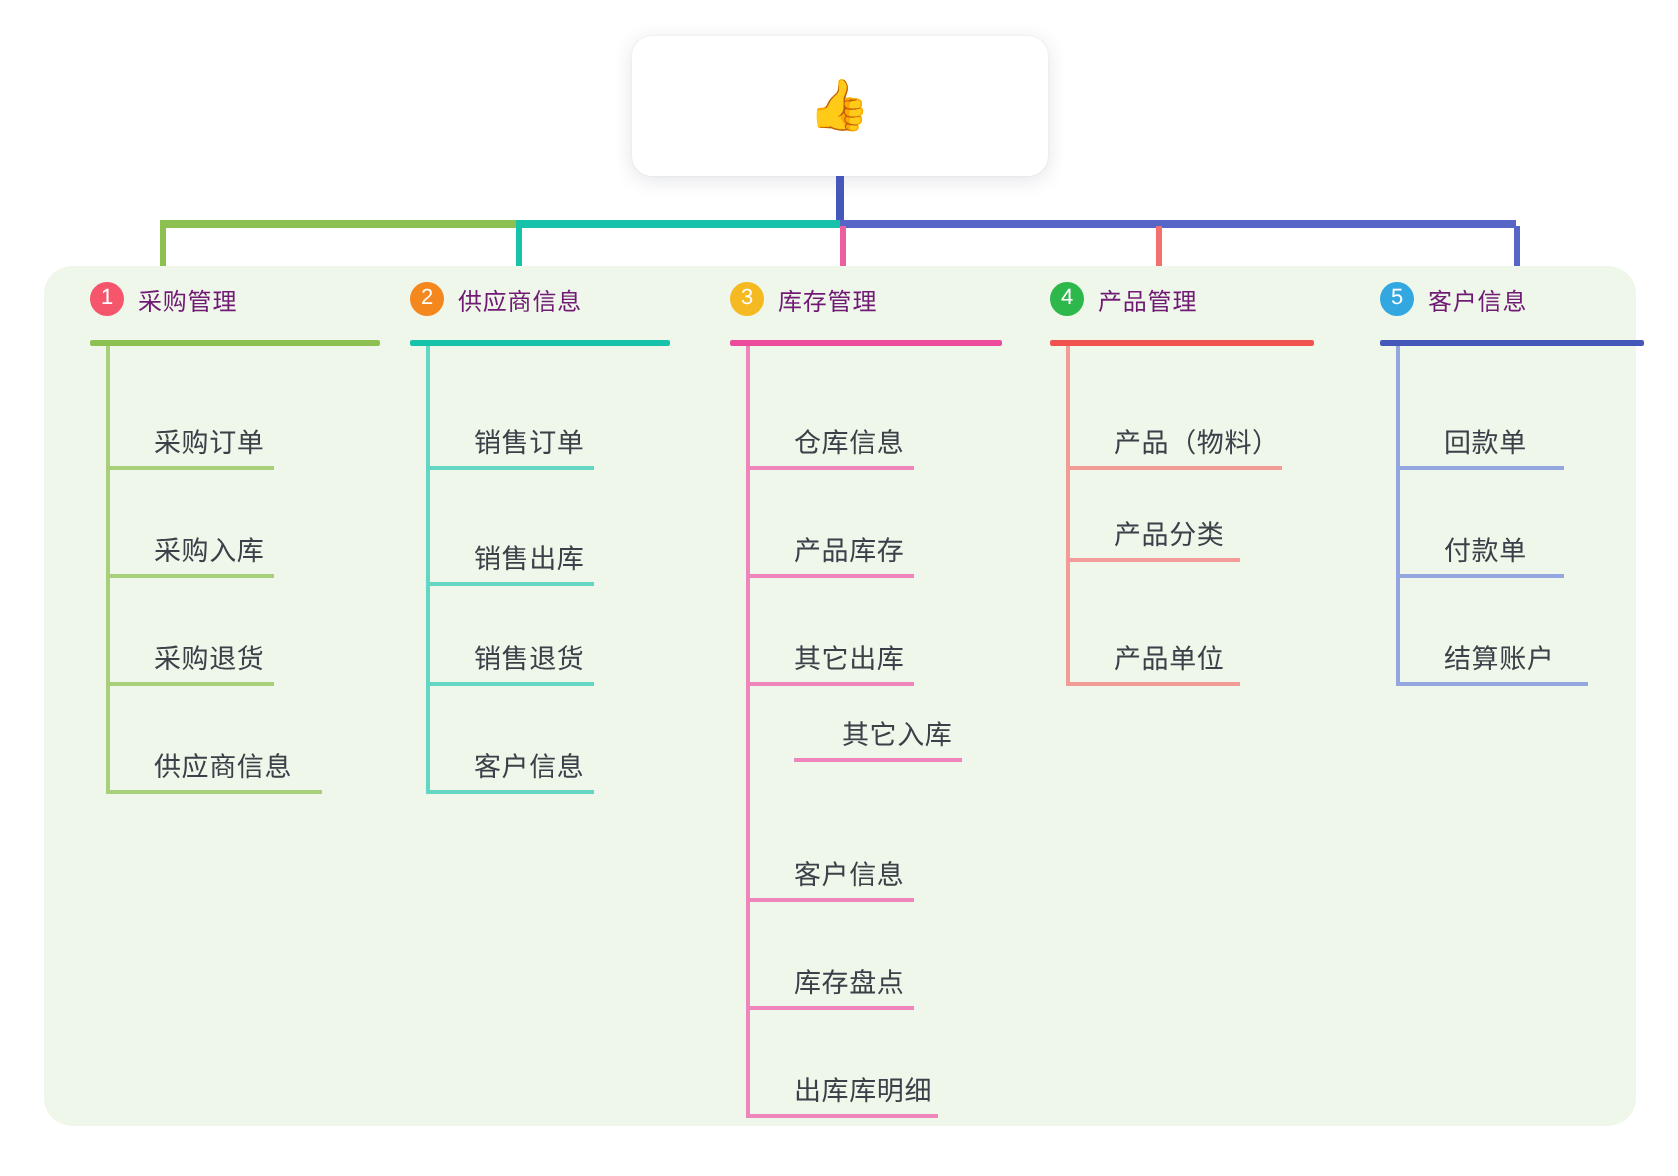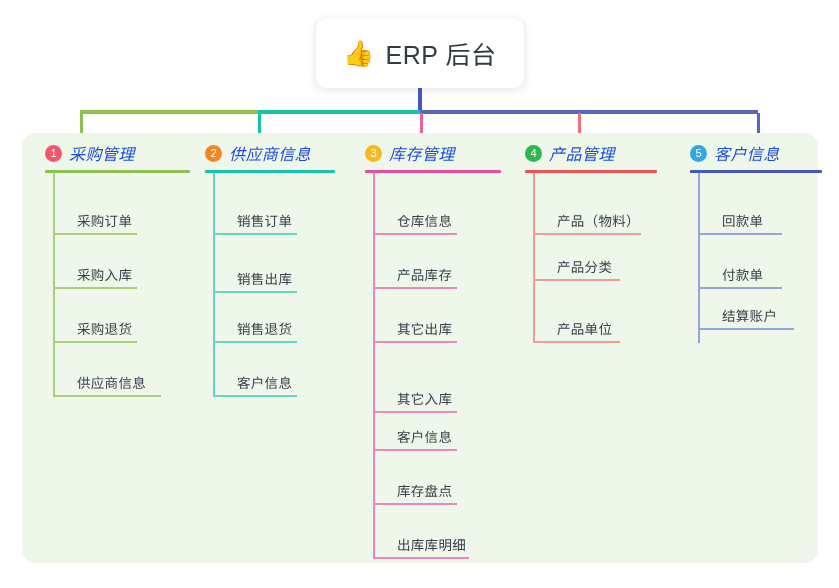--- a/index.html
+++ b/index.html
@@ -103,24 +103,23 @@
     height: 17px;
     border-radius: 50%;
     color: #ffffff;
     font-size: 11px;
     line-height: 17px;
     text-align: center;
     font-weight: normal;
     flex: 0 0 auto;
   }
   .col-title {
-    font-size: 16px;
-    color: #1d4ed8;
+    font-size: 12px;
+    color: #701a75;
     letter-spacing: 0.4px;
-    font-style: italic;
   }
   .head-rule {
     position: absolute;
     top: 37px;
     left: 0;
     height: 3px;
     width: 145px;
     border-radius: 1px;
   }
   .spine {
@@ -150,21 +149,20 @@
     height: 2px;
   }
 </style>
 </head>
 <body>
 
 <div id="stage">
 
   <div class="root-card">
     <span class="root-emoji">👍</span>
-    <span class="root-title">ERP 后台</span>
   </div>
 
   <div id="connectors">
       <div class="conn stem-root" style="background: rgb(67, 88, 184);"></div>
       <div class="conn bar-seg" style="left: 80px; width: 178px; background: rgb(140, 193, 82);"></div>
       <div class="conn bar-seg" style="left: 258px; width: 162px; background: rgb(22, 195, 170);"></div>
       <div class="conn bar-seg" style="left: 420px; width: 338px; background: rgb(85, 102, 199);"></div>
       <div class="conn drop" style="left: 80px; background: rgb(140, 193, 82);"></div>
       <div class="conn drop" style="left: 258px; background: rgb(22, 195, 170);"></div>
       <div class="conn drop" style="left: 420px; background: rgb(236, 95, 158);"></div>
@@ -234,21 +232,21 @@
             <div class="item-rule" style="width: 84px; background: rgb(239, 134, 187);"></div>
           </div>
           <div class="item" style="top: 120px; height: 36px; width: 104px;">
             <span class="item-label">产品库存</span>
             <div class="item-rule" style="width: 84px; background: rgb(239, 134, 187);"></div>
           </div>
           <div class="item" style="top: 174px; height: 36px; width: 104px;">
             <span class="item-label">其它出库</span>
             <div class="item-rule" style="width: 84px; background: rgb(239, 134, 187);"></div>
           </div>
-          <div class="item" style="top: 244px; height: 36px; width: 104px;">
+          <div class="item" style="top: 212px; height: 36px; width: 104px; margin-left: 24px;">
             <span class="item-label">其它入库</span>
             <div class="item-rule" style="width: 84px; background: rgb(239, 134, 187);"></div>
           </div>
           <div class="item" style="top: 282px; height: 36px; width: 104px;">
             <span class="item-label">客户信息</span>
             <div class="item-rule" style="width: 84px; background: rgb(239, 134, 187);"></div>
           </div>
           <div class="item" style="top: 336px; height: 36px; width: 104px;">
             <span class="item-label">库存盘点</span>
             <div class="item-rule" style="width: 84px; background: rgb(239, 134, 187);"></div>
@@ -286,21 +284,21 @@
           <div class="head-rule" style="width: 132px; background: rgb(67, 88, 184);"></div>
           <div class="spine" style="height: 170px; background: rgb(147, 166, 221);"></div>
           <div class="item" style="top: 66px; height: 36px; width: 104px;">
             <span class="item-label">回款单</span>
             <div class="item-rule" style="width: 84px; background: rgb(147, 166, 221);"></div>
           </div>
           <div class="item" style="top: 120px; height: 36px; width: 104px;">
             <span class="item-label">付款单</span>
             <div class="item-rule" style="width: 84px; background: rgb(147, 166, 221);"></div>
           </div>
-          <div class="item" style="top: 161px; height: 36px; width: 116px; text-align: center;">
+          <div class="item" style="top: 174px; height: 36px; width: 116px; text-align: center;">
             <span class="item-label">结算账户</span>
             <div class="item-rule" style="width: 96px; background: rgb(147, 166, 221);"></div>
           </div>
         </div>
       </div>
   </div>
 
 </div>
 
 </body></html>

